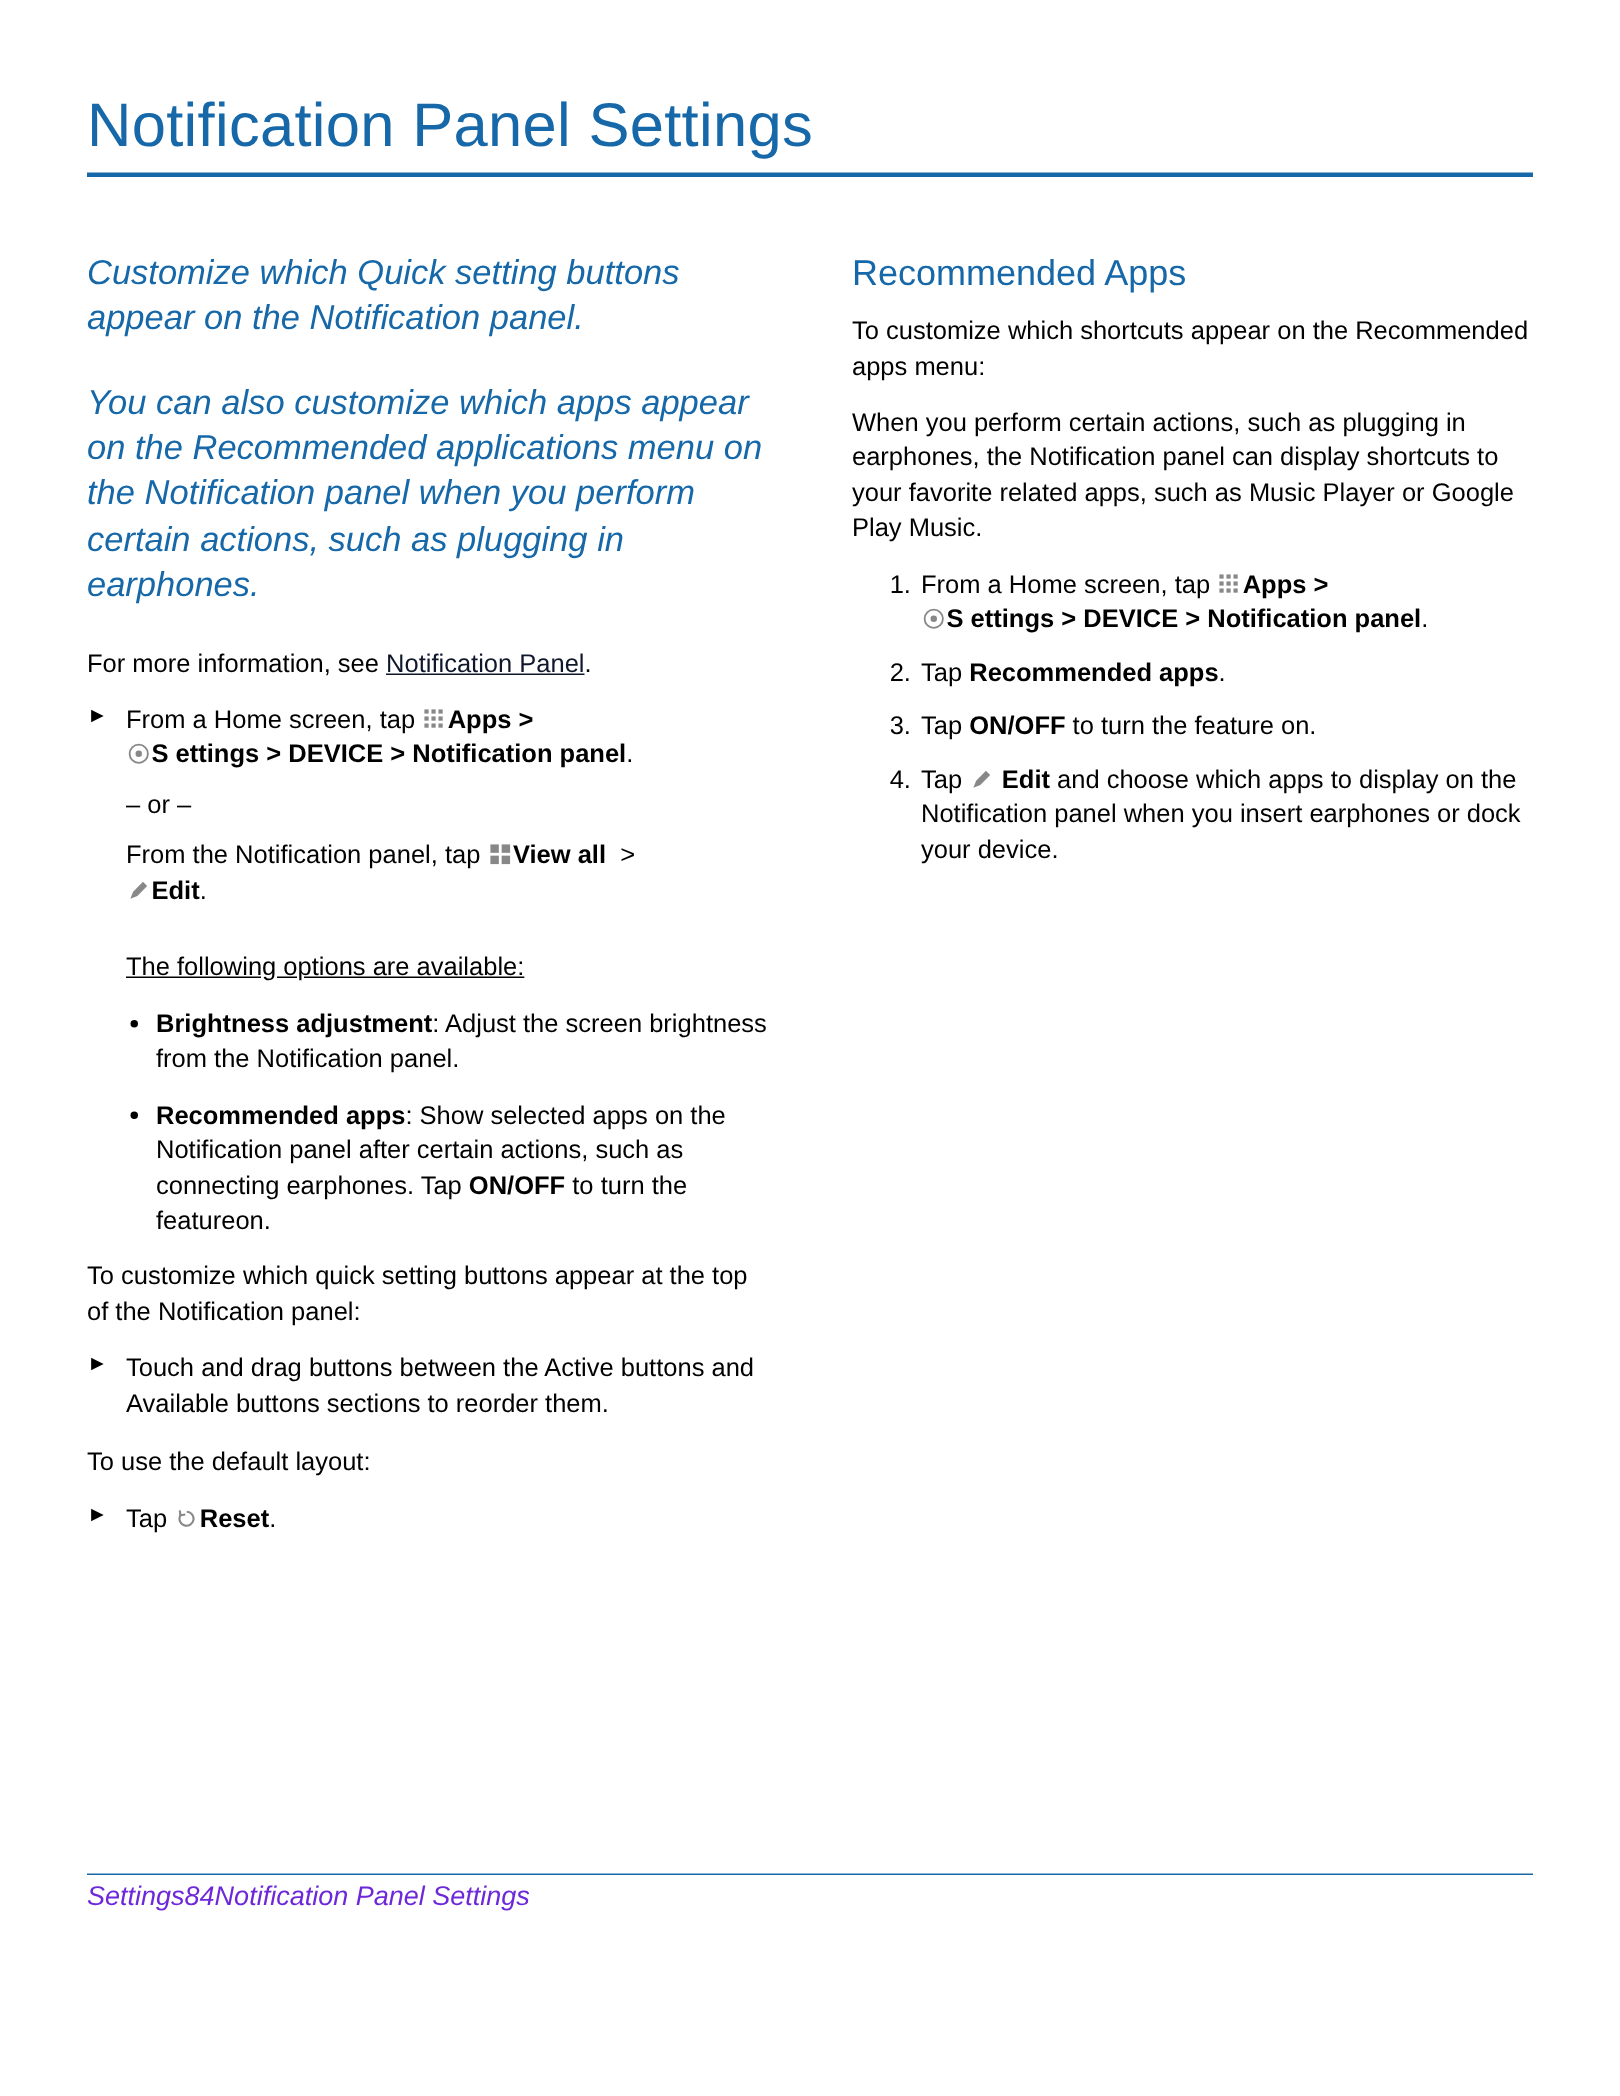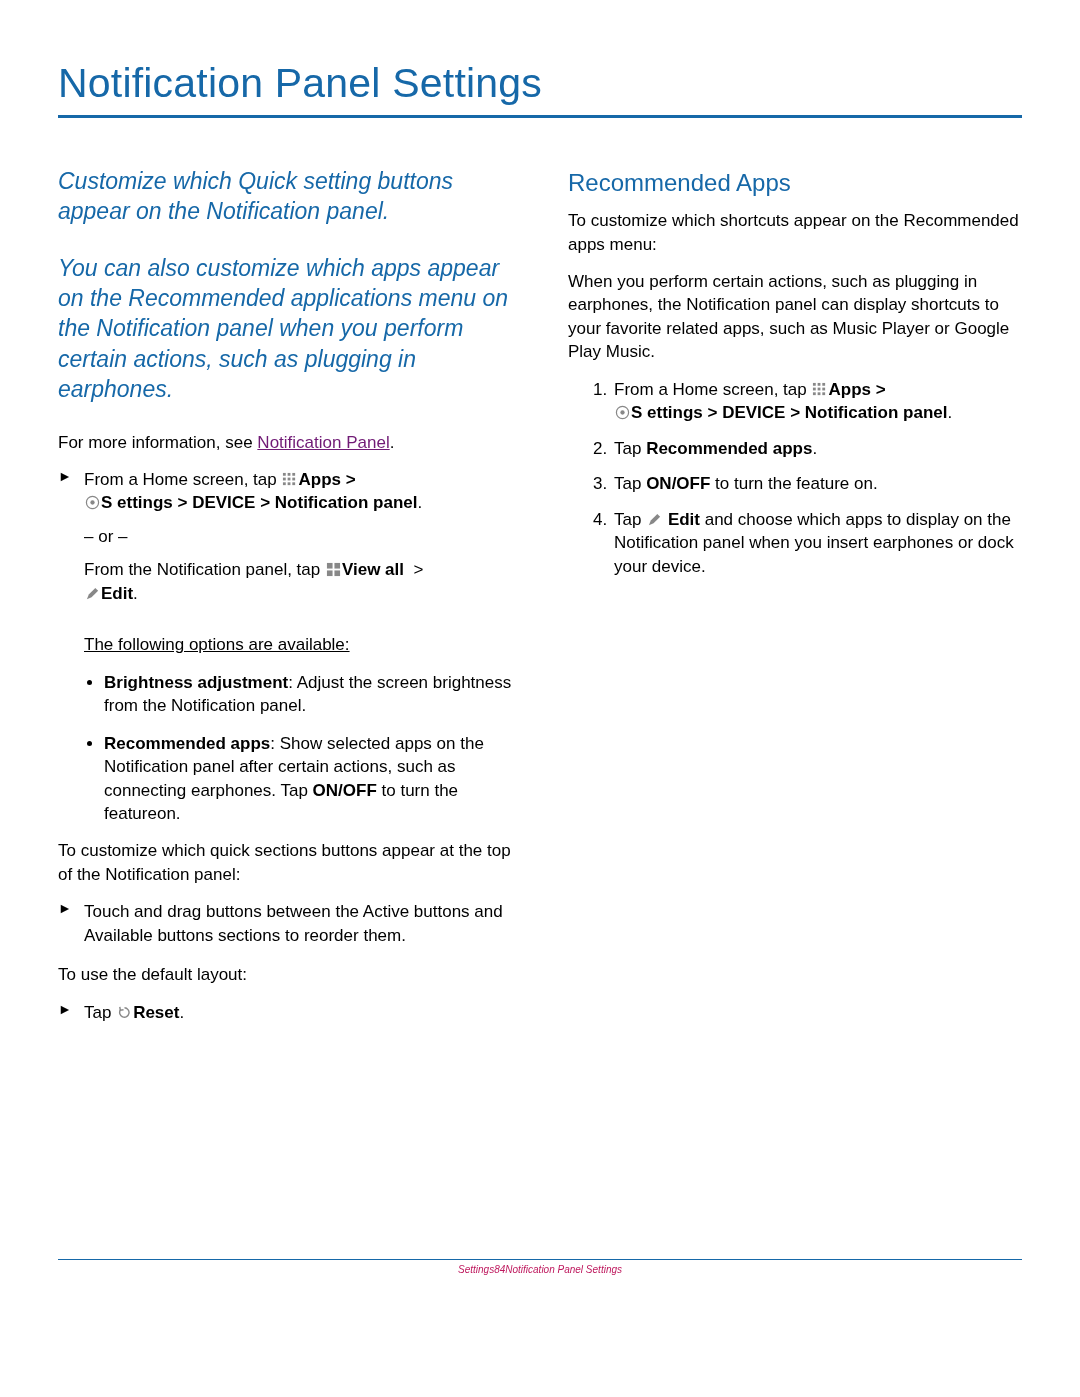--- a/index.html
+++ b/index.html
@@ -43,21 +43,21 @@
     line-height: 1.32;
     margin: 0 0 26px 0;
   }
   .h2 {
     color: #1668a8;
     font-size: 24px;
     font-weight: 400;
     margin: 0 0 10px 0;
   }
   p { margin: 0 0 14px 0; }
-  a.link { color: #701a75; text-decoration: underline; }
+  a.link { color: #0f172a; text-decoration: underline; }
   .step {
     display: flex;
     align-items: flex-start;
     gap: 8px;
     margin: 0 0 10px 0;
   }
   .step .marker {
     flex: 0 0 auto;
     min-width: 18px;
   }
@@ -87,24 +87,24 @@
   .play { font-size: 14px; position: relative; top: -1px; }
   
   .footer {
     position: absolute;
     left: 0; right: 0;
     bottom: 122px;
     border-top: 1.5px solid #1668a8;
     padding-top: 4px;
     margin: 0 58px;
     display: flex;
-    justify-content: center;
+    justify-content: flex-start;
     font-style: italic;
-    color: #be185d;
-    font-size: 10px;
+    color: #6d28d9;
+    font-size: 18px;
   }
 </style>
 </head>
 <body>
 
 <div class="page">
   <h1 class="title">Notification Panel Settings</h1>
   <hr class="rule">
 
   <div class="cols">
@@ -152,21 +152,21 @@
         </div>
       </div>
 
       <p class="indent1" style="margin-top:28px;text-decoration:underline;">The following options are available:</p>
 
       <ul class="bullets">
         <li><span class="bold">Brightness adjustment</span><span>: Adjust the screen brightness from the Notification panel.</span></li>
         <li><span class="bold">Recommended apps</span><span>: Show selected apps on the Notification panel after certain actions, such as connecting earphones. Tap </span><span class="bold">ON/OFF</span><span> to turn the featureon.</span></li>
       </ul>
 
-      <p>To customize which quick sections buttons appear at the top of the Notification panel:</p>
+      <p>To customize which quick setting buttons appear at the top of the Notification panel:</p>
 
       <div class="step">
         <span class="marker play">►</span>
         <div class="body">Touch and drag buttons between the Active buttons and Available buttons sections to reorder them.</div>
       </div>
 
       <p style="margin-top:16px;">To use the default layout:</p>
 
       <div class="step">
         <span class="marker play">►</span>

